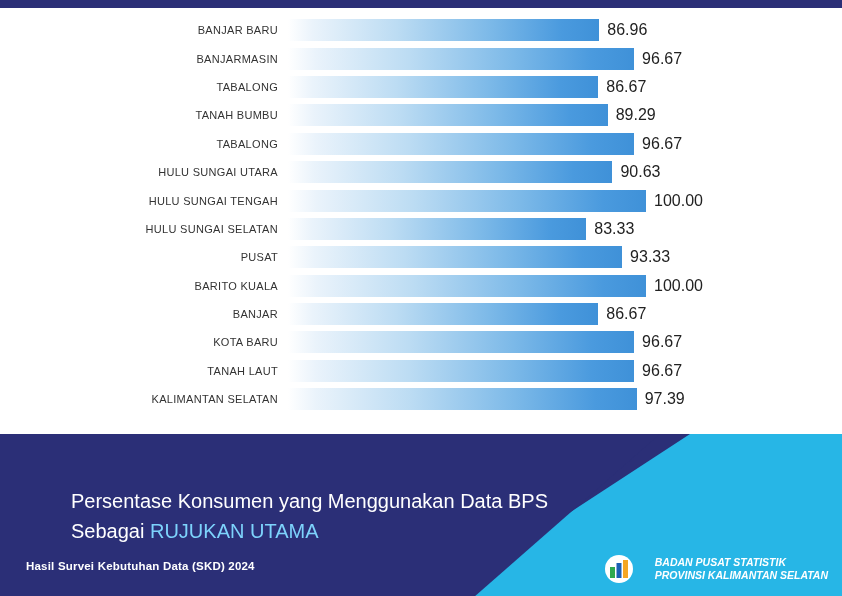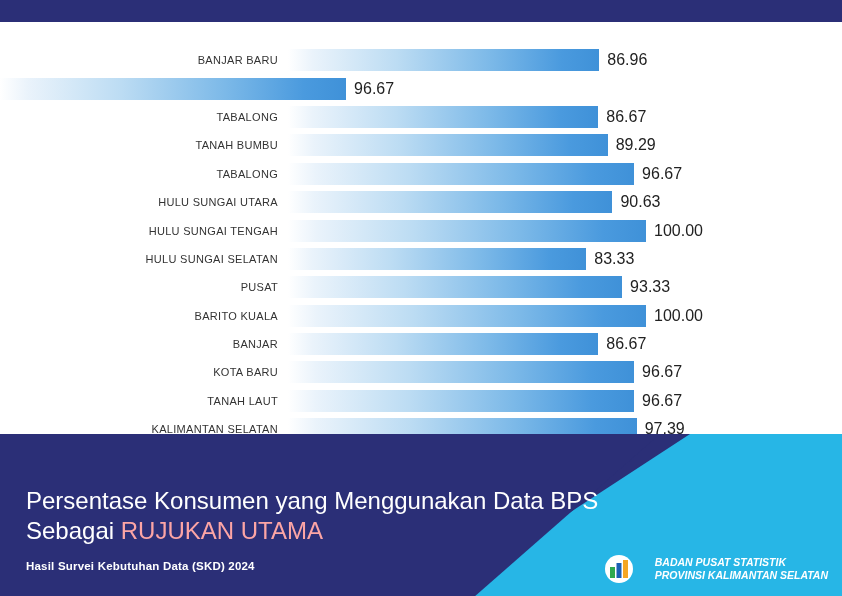--- a/index.html
+++ b/index.html
@@ -16,21 +16,21 @@
   }
   
   .topbar {
     position: absolute; left: 0; top: 0;
     width: 842px; height: 22px;
     background: #2b2f77;
   }
   
   .chart-area {
     position: absolute;
-    left: 0; top: 38px;
+    left: 0; top: 8px;
     width: 842px; height: 412px;
     background: #ffffff;
   }
   .rows {
     position: absolute;
     left: 0; top: 8px;
     width: 842px;
   }
   .row {
     display: flex;
@@ -85,27 +85,28 @@
     width: 660px; height: 162px;
     background: #2b2f77;
     clip-path: polygon(0 0, 100% 0, 72% 100%, 0 100%);
   }
   .banner-text {
     position: absolute;
     left: 26px; top: 52px;
     z-index: 5;
   }
   .banner-title {
-    font-size: 24px;
+    font-size: 20px;
     color: #ffffff;
     line-height: 30px;
     white-space: nowrap;
+    margin-left: 45px;
   }
   .banner-title .hl {
-    color: #fca5a5;
+    color: #7dd3fc;
     text-align: right;
   }
   .banner-sub {
     margin-top: 14px;
     font-size: 11.5px;
     color: #ffffff;
     font-weight: bold;
     letter-spacing: 0.2px;
   }
   
@@ -137,20 +138,21 @@
   <div class="chart-area">
     <div class="rows" id="chart-rows">
         <div class="row">
           <div class="row-label">BANJAR BARU</div>
           <div class="bar-wrap">
             <div class="bar" style="width: 311.317px;"></div>
             <div class="bar-value">86.96</div>
           </div>
         </div>
         <div class="row">
+          <div class="row-label">BANJARMASIN</div>
           <div class="bar-wrap">
             <div class="bar" style="width: 346.079px;"></div>
             <div class="bar-value">96.67</div>
           </div>
         </div>
         <div class="row">
           <div class="row-label">TABALONG</div>
           <div class="bar-wrap">
             <div class="bar" style="width: 310.279px;"></div>
             <div class="bar-value">86.67</div>

